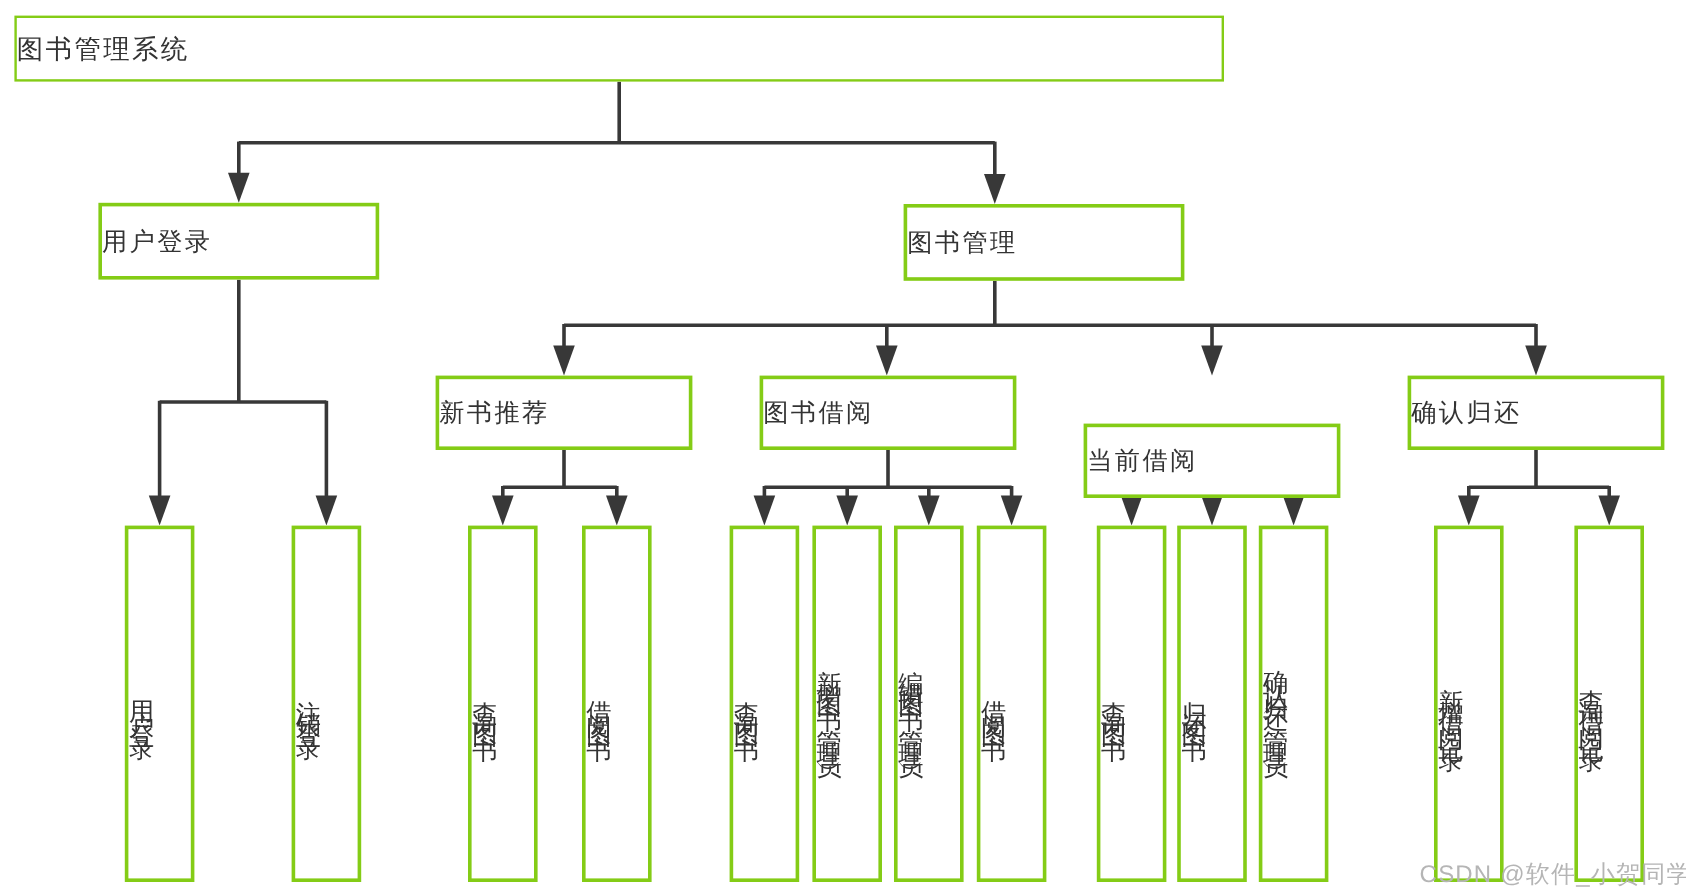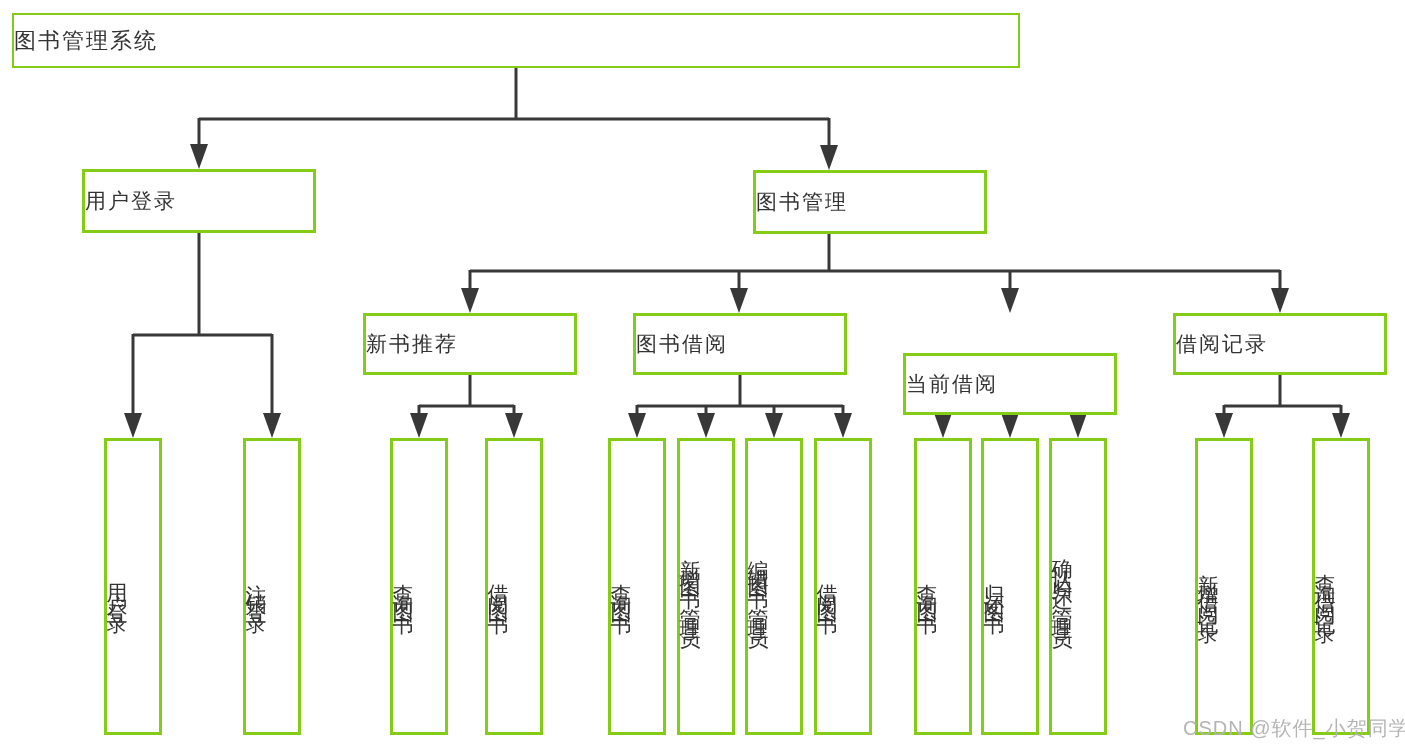--- a/index.html
+++ b/index.html
@@ -184,21 +184,21 @@
   <div class="box l3-box b-book-borrow">
     <span class="label">图书借阅</span>
   </div>
   <div class="box l3-box b-new-book-rec">
     <span class="label">新书推荐</span>
   </div>
   <div class="box l3-box b-current-borrow">
     <span class="label">当前借阅</span>
   </div>
   <div class="box l3-box b-borrow-records">
-    <span class="label">借阅记录</span>
+    <span class="label">确认归还</span>
   </div>
 
   <div class="box leaf f-user-login">
     <span class="label">用户登录</span>
   </div>
   <div class="box leaf f-logout">
     <span class="label">注销登录</span>
   </div>
   <div class="box leaf f-nbr-query">
     <span class="label">查询图书</span>

